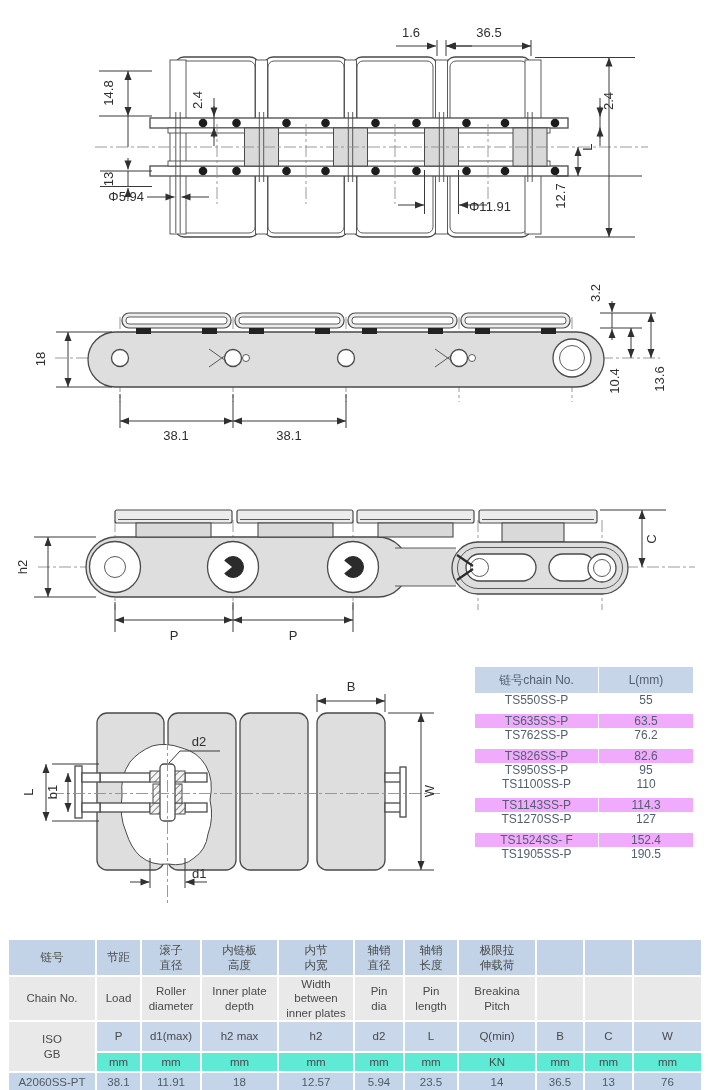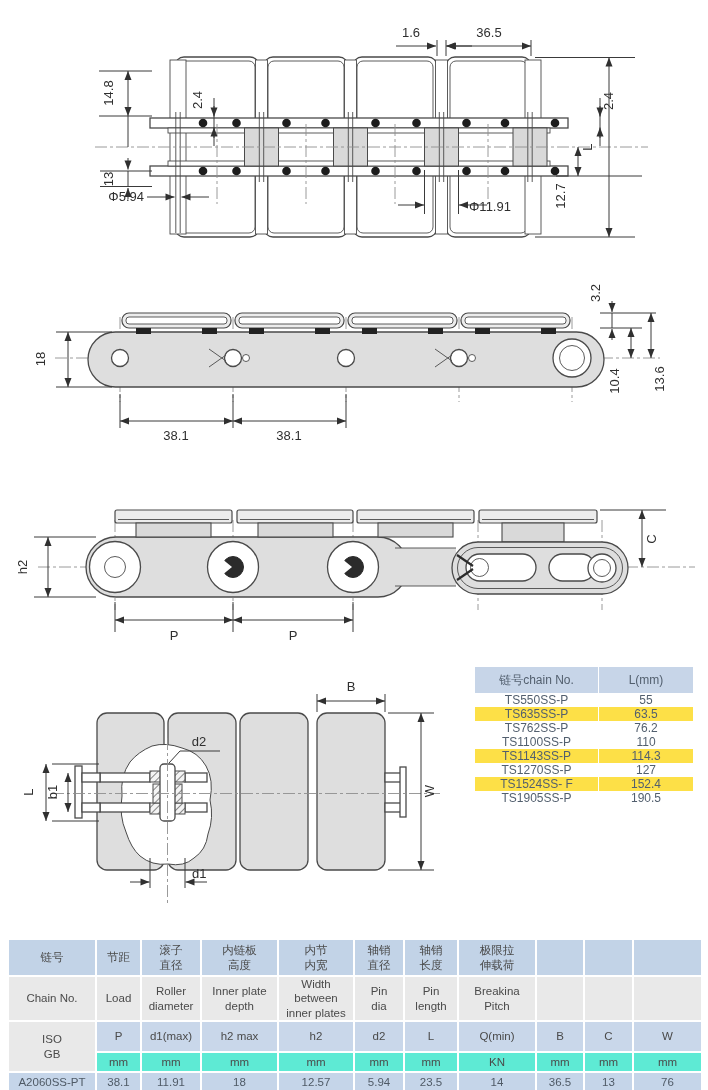--- a/index.html
+++ b/index.html
@@ -17,21 +17,21 @@
   .dim{fill:none;stroke:#3a3a3a;stroke-width:1;}
   .dt {font-size:13px;fill:#2f2f2f;}
   .dot{fill:#1c1c1c;stroke:none;}
   .hatchr{fill:url(#hatch);stroke:#4a4a4a;stroke-width:1;}
   .dark{fill:#2b2b2b;stroke:#2b2b2b;}
 
   
   .chain-table{position:absolute;left:475px;top:667px;width:218px;font-size:12px;color:#525f6e;}
   .ct-head{display:flex;height:26px;background:#c7d5e8;text-align:right;}
   .ct-row{display:flex;height:14px;}
-  .ct-row.alt{background:#fde047;}
+  .ct-row.alt{background:#f0abfc;margin-top:7px;}
   .ct-c1{width:123px;display:flex;align-items:center;justify-content:center;border-right:1px solid #fff;}
   .ct-c2{width:94px;display:flex;align-items:center;justify-content:center;}
 
   
   .spec-table{position:absolute;left:7px;top:938px;border-collapse:collapse;table-layout:fixed;width:694px;
               font-size:11.5px;color:#4a4a4a;}
   .spec-table td{border:2px solid #fff;text-align:center;vertical-align:middle;padding:0;
                  white-space:pre-line;line-height:1.25;}
   .r1 td{background:#c2d3e7;height:35px;}
   .r2 td{background:#e9e9e9;height:43px;}
@@ -336,20 +336,28 @@
           <div class="ct-c1">TS550SS-P</div>
           <div class="ct-c2">55</div>
         </div>
         <div class="ct-row alt">
           <div class="ct-c1">TS635SS-P</div>
           <div class="ct-c2">63.5</div>
         </div>
         <div class="ct-row">
           <div class="ct-c1">TS762SS-P</div>
           <div class="ct-c2">76.2</div>
+        </div>
+        <div class="ct-row alt">
+          <div class="ct-c1">TS826SS-P</div>
+          <div class="ct-c2">82.6</div>
+        </div>
+        <div class="ct-row">
+          <div class="ct-c1">TS950SS-P</div>
+          <div class="ct-c2">95</div>
         </div>
         <div class="ct-row">
           <div class="ct-c1">TS1100SS-P</div>
           <div class="ct-c2">110</div>
         </div>
         <div class="ct-row alt">
           <div class="ct-c1">TS1143SS-P</div>
           <div class="ct-c2">114.3</div>
         </div>
         <div class="ct-row">

